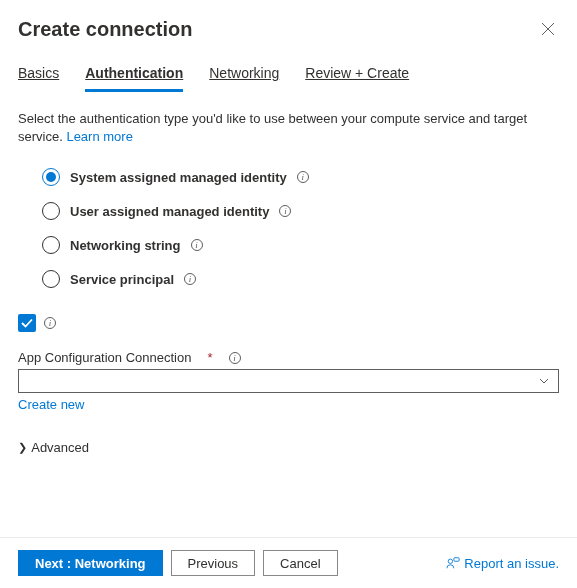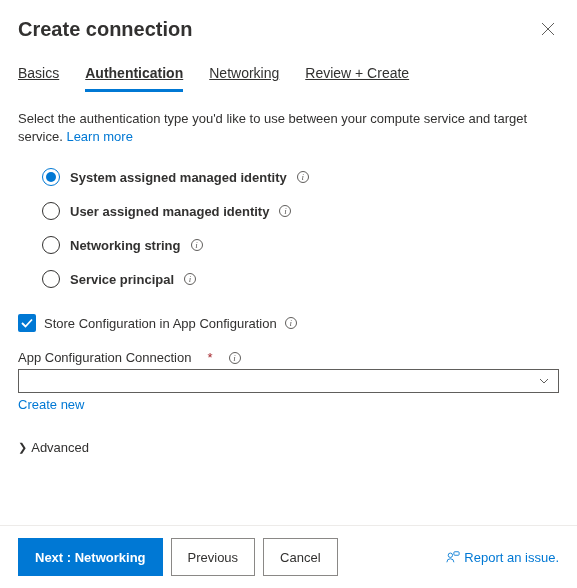--- a/index.html
+++ b/index.html
@@ -58,21 +58,21 @@
   .create-new { color: #0078d4; font-size: 13px; cursor: pointer; margin-top: 4px; display: inline-block; }
   .expander { display: flex; align-items: center; gap: 4px; margin-top: 28px; cursor: pointer; font-size: 13px; }
   .expander-chevron { font-size: 11px; }
   .footer {
     position: absolute; bottom: 0; left: 0; right: 0;
     border-top: 1px solid #edebe9; padding: 12px 18px;
     display: flex; align-items: center; gap: 8px;
     background: #fff;
   }
   .btn {
-    height: 38px; padding: 4px 16px; font-size: 13px; cursor: pointer;
+    height: 26px; padding: 4px 16px; font-size: 13px; cursor: pointer;
     border: 1px solid #8a8886; background: #fff; display: flex; align-items: center;
   }
   .btn.primary { background: #0078d4; color: #fff; border-color: #0078d4; font-weight: 600; }
   .report { margin-left: auto; color: #0078d4; font-size: 13px; cursor: pointer; display: flex; align-items: center; gap: 4px; }
   .report svg { width: 14px; height: 14px; }
 </style>
 </head>
 <body>
 
 <div class="panel">
@@ -118,21 +118,20 @@
       <span class="info-icon">i</span>
     </div>
   </div>
 
   <div class="check-row">
     <div class="checkbox">
       <svg viewBox="0 0 14 14">
           <path d="M2 7 L5.5 10.5 L12 3.5" stroke="#fff" stroke-width="1.8" fill="none"></path>
         </svg>
     </div>
-    <span>Store Configuration in App Configuration</span>
     <span class="info-icon">i</span>
   </div>
 
   <div class="field-label">
     <span>App Configuration Connection</span>
     <span class="required">*</span>
     <span class="info-icon">i</span>
   </div>
   <div class="select">
     <svg viewBox="0 0 12 12">

